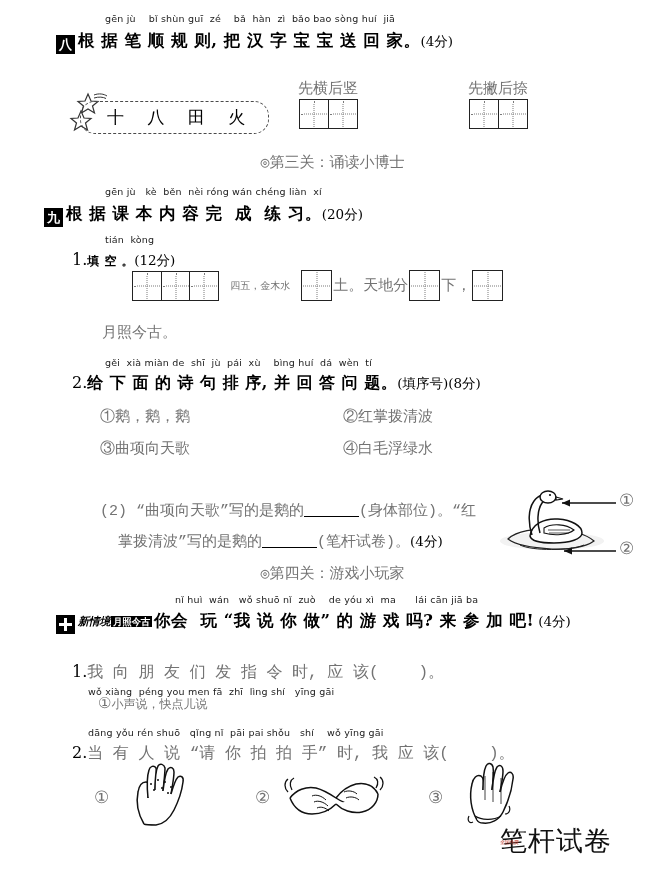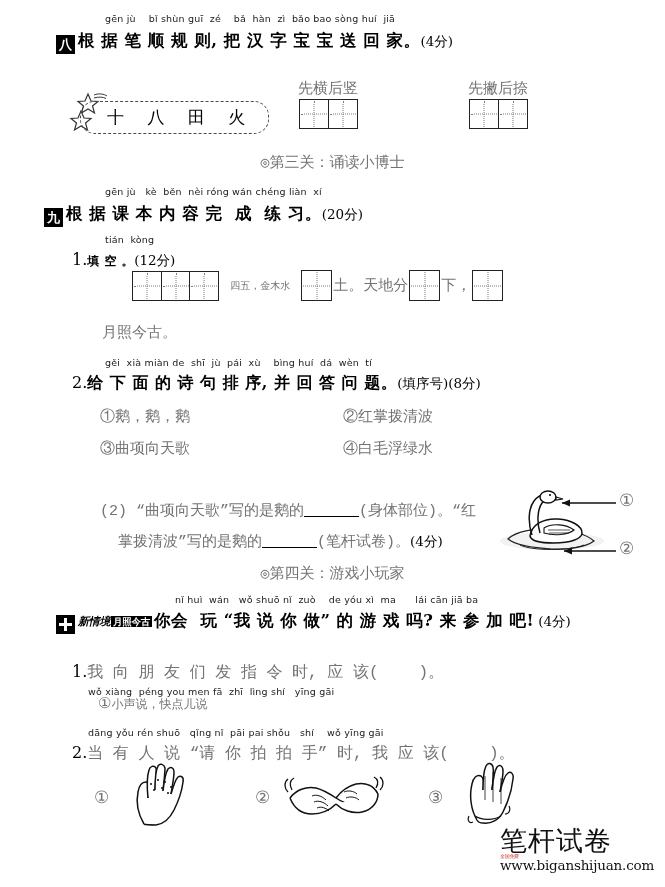--- a/index.html
+++ b/index.html
@@ -343,17 +343,16 @@
     <path d="M37 30 C38 20 40 10 42 7 C45 4 48 6 48 11 C48 18 46 26 45 32" fill="#fff" stroke="#111" stroke-width="1.5"></path>
     <path d="M45 32 C47 24 50 15 53 13 C56 11 59 14 58 19 C57 28 53 42 48 52
              C44 60 36 64 28 63 C25 63 23 62 22 60" fill="#fff" stroke="#111" stroke-width="1.5"></path>
     <path d="M30 16 L30 40 M38 12 L38 42 M46 18 L46 44" fill="none" stroke="#111" stroke-width=".8"></path>
     <path d="M20 56 C26 60 38 61 46 56" fill="none" stroke="#111" stroke-width="1.1"></path>
     <path d="M18 62 C14 64 12 60 14 56 M50 54 C54 54 56 50 54 46" fill="none" stroke="#111" stroke-width="1.2"></path>
   </svg>
 
   <div class="wm" style="left:500px; top:823px;">
     <div class="wm-cn">笔杆试卷</div>
-    <div class="wm-url">www.biganshijuan.com</div>
     <div class="wm-tiny">全国免费</div>
   </div>
 
 </div>
 
 </body></html>

